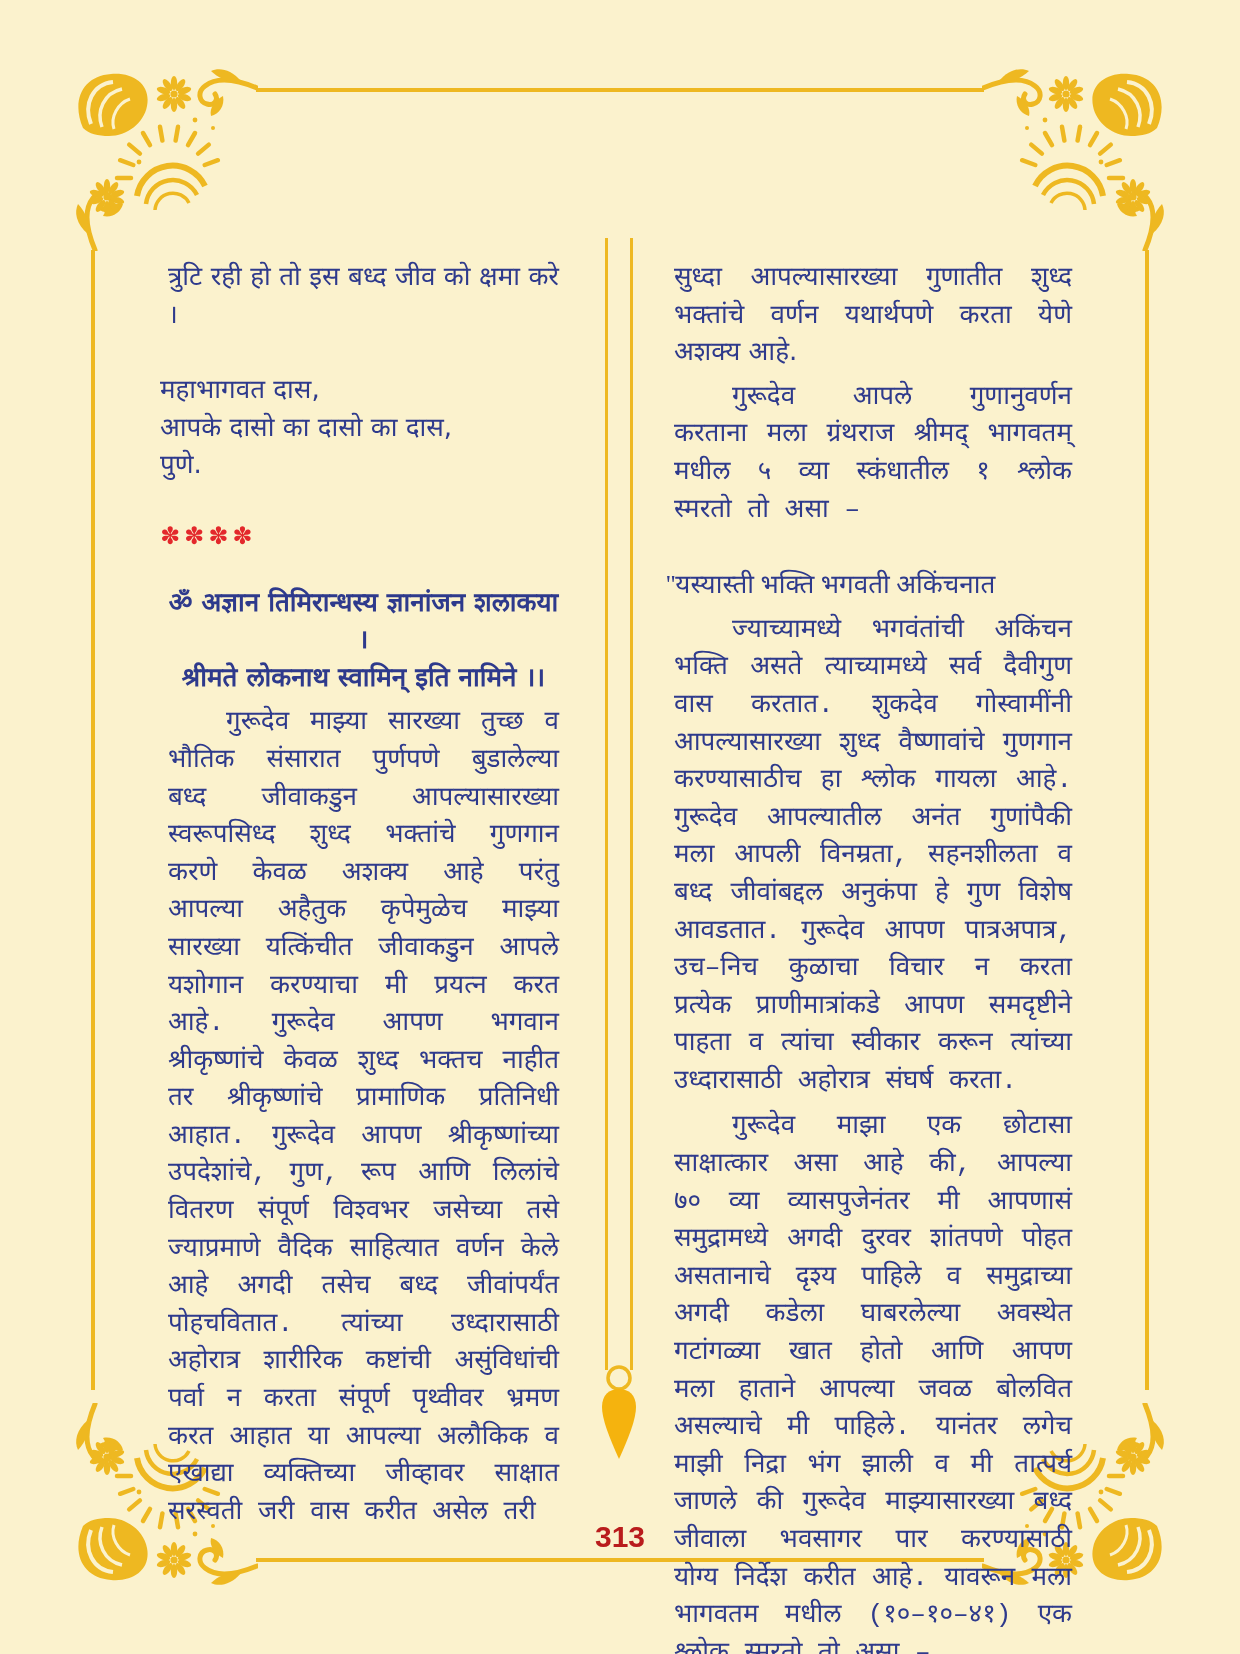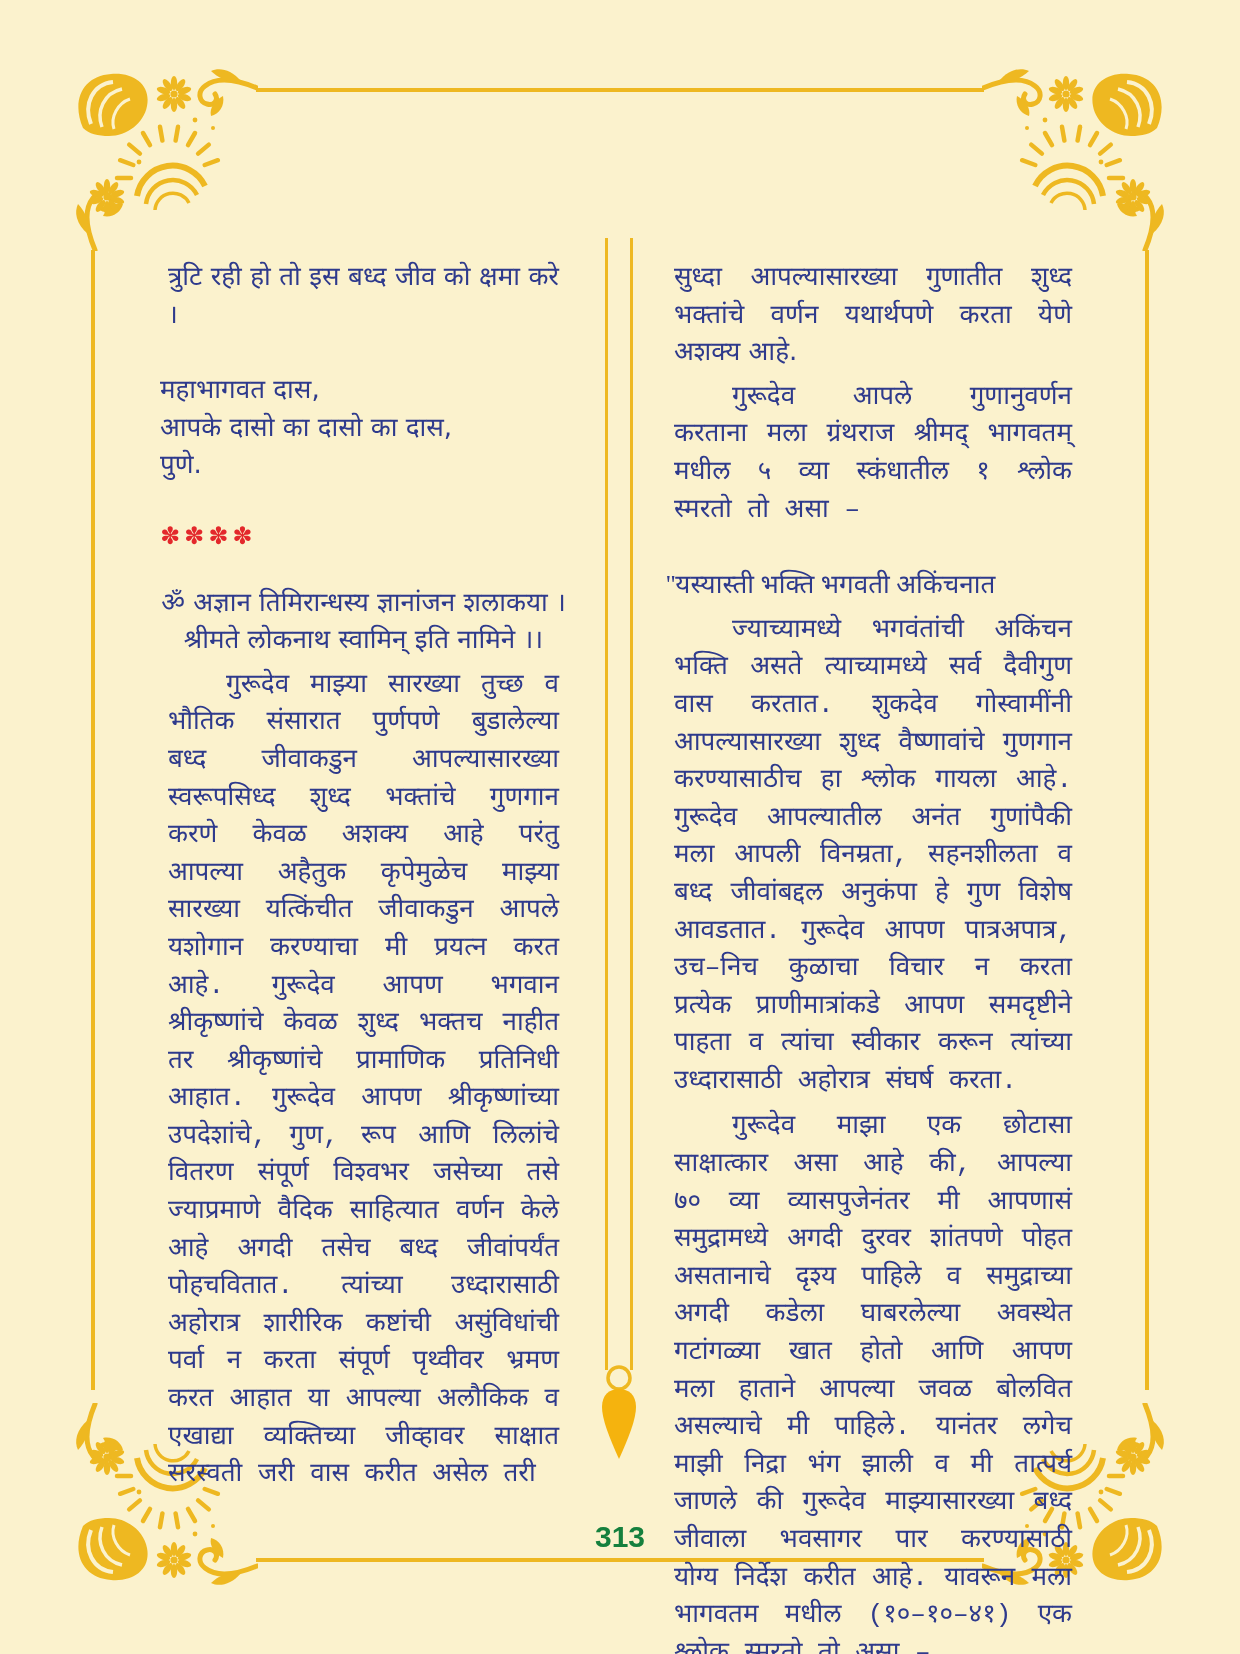--- a/index.html
+++ b/index.html
@@ -37,28 +37,28 @@
   .col p{margin:8px;}
   .indent{text-indent:58px;font-family:Liberation Mono, monospace;}
   .sig{margin-top:38px !important;text-align:left;}
   .sig div{line-height:37.6px;}
   .separator{
     margin-top:34px !important;
     color:#E3282B;font-weight:bold;font-size:24px;letter-spacing:4px;
     text-align:left;
   }
   .shloka{margin-top:28px !important;text-align:center;}
-  .shloka div{line-height:37.6px;}
+  .shloka div{line-height:37.6px;font-weight:bold;}
   .para-first{margin-top:20px !important;}
   .quote{margin-top:37px !important;text-align:left;font-family:Liberation Serif, serif;}
   .quote .q2{padding-left:8px;}
   
   .page-number{
     position:absolute;left:540px;top:1520px;width:160px;
-    text-align:center;color:#15803d;font-weight:bold;font-size:30px;
+    text-align:center;color:#b91c1c;font-weight:bold;font-size:30px;
     font-family:"Liberation Sans","DejaVu Sans",sans-serif;
   }
 </style>
 </head>
 <body>
 
 <svg width="0" height="0" style="position:absolute" aria-hidden="true">
   <symbol id="corner-flourish" viewBox="0 0 185 185">
     <g fill="#EEB821">
 

